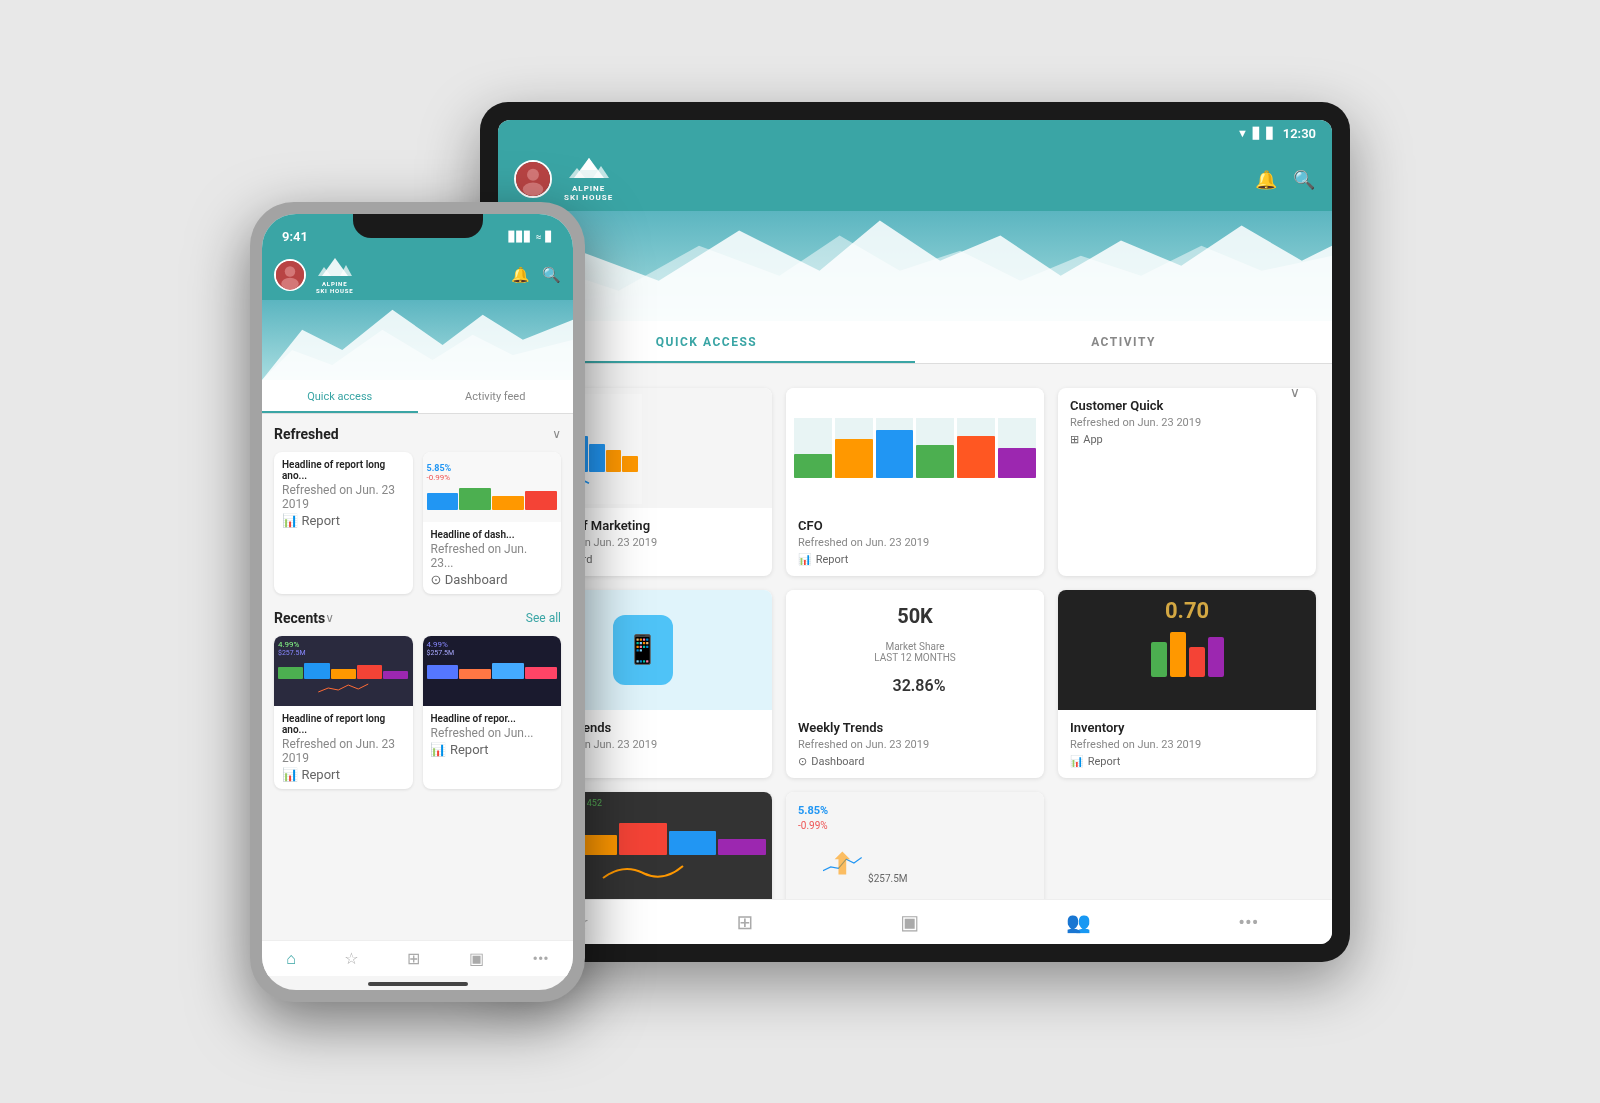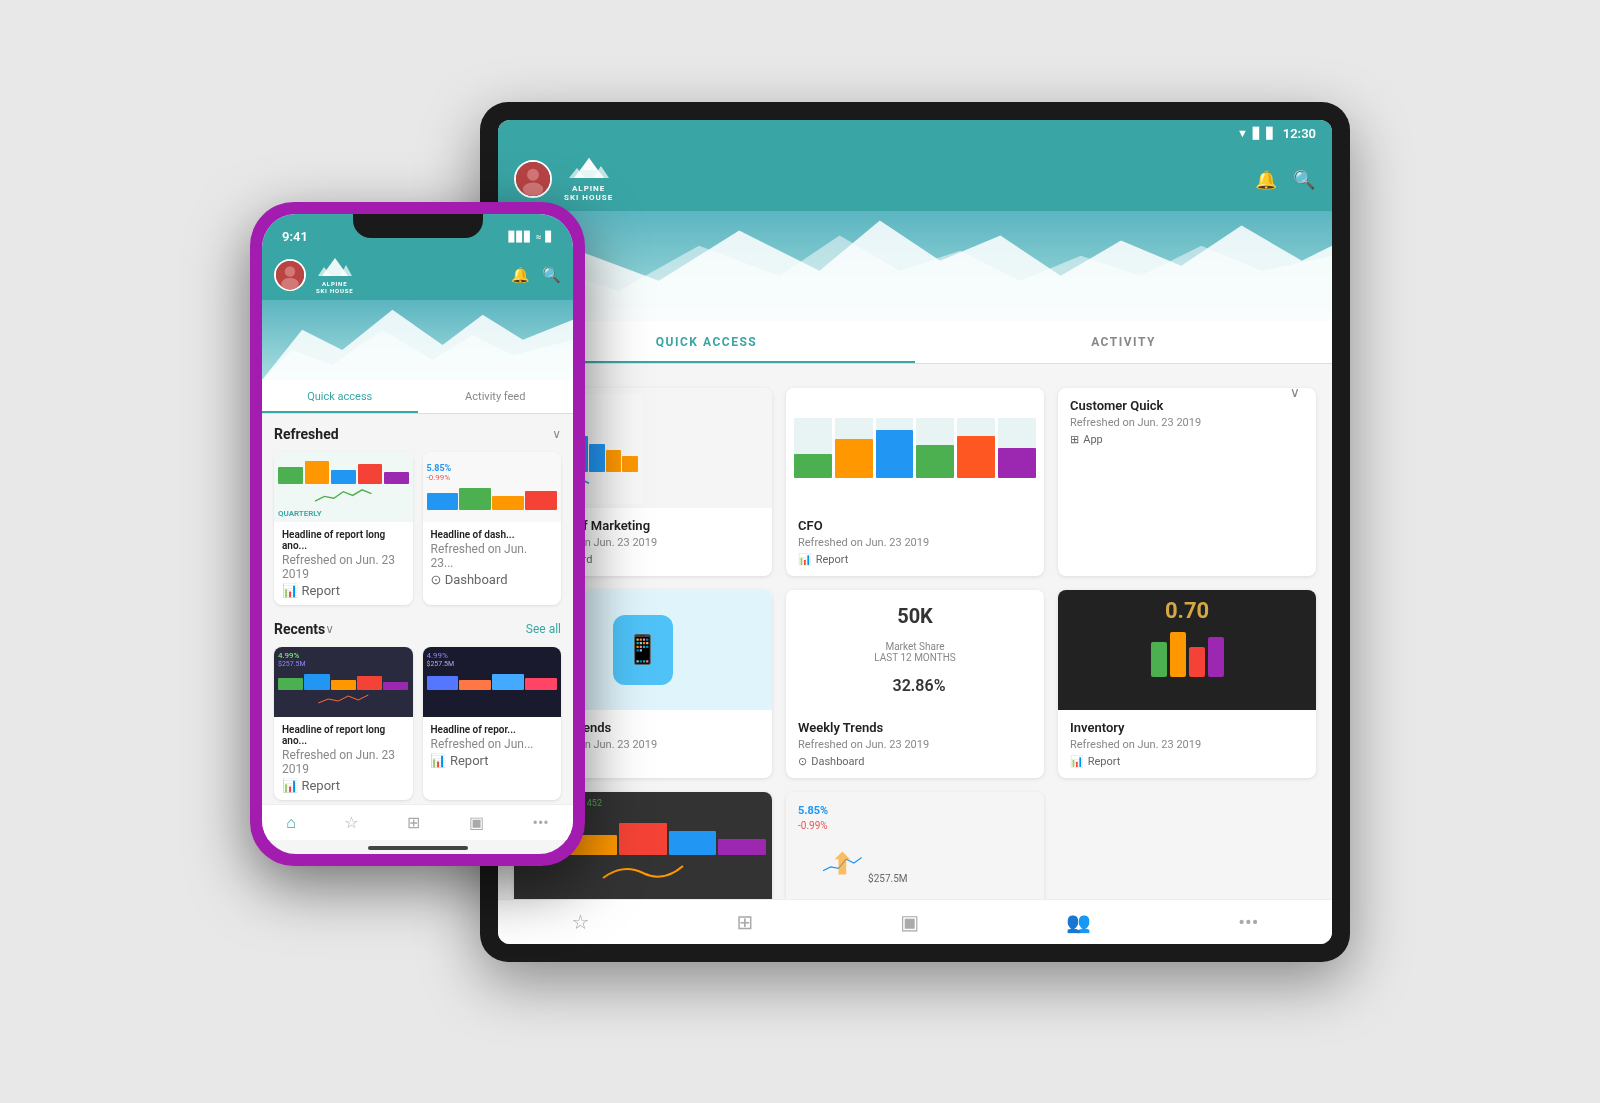--- a/index.html
+++ b/index.html
@@ -216,22 +216,22 @@
       justify-content: flex-end;
       padding: 6px 0;
     }
 
     
     .phone {
       position: absolute;
       left: 0;
       top: 100px;
       width: 335px;
-      height: 664px;
-      background: #a21caf;
+      height: 800px;
+      background: #a3a3a3;
       border-radius: 44px;
       padding: 12px;
       box-shadow: 0 20px 60px rgba(0,0,0,0.5);
       z-index: 10;
     }
     .phone-notch-area {
       position: absolute;
       top: 12px;
       left: 50%;
       transform: translateX(-50%);
@@ -890,35 +890,20 @@
 
       <div class="phone-content">
 
         <div class="phone-section-header">
           <span class="phone-section-title">Refreshed</span>
           <span class="phone-section-toggle">∨</span>
         </div>
         <div class="phone-cards-row">
 
           <div class="phone-card">
-            <div class="phone-card-thumb">
-              <div class="phone-report-thumb">
-                <div style="display:flex;gap:2px;align-items:flex-end;height:30px;">
-                  <div style="flex:1;background:#4CAF50;height:60%;border-radius:1px;"></div>
-                  <div style="flex:1;background:#FF9800;height:80%;border-radius:1px;"></div>
-                  <div style="flex:1;background:#2196F3;height:50%;border-radius:1px;"></div>
-                  <div style="flex:1;background:#F44336;height:70%;border-radius:1px;"></div>
-                  <div style="flex:1;background:#9C27B0;height:40%;border-radius:1px;"></div>
-                </div>
-                <svg viewBox="0 0 60 20" width="100%" height="20">
-                  <polyline points="0,15 10,10 20,12 30,5 40,9 50,3 60,7" fill="none" stroke="#4CAF50" stroke-width="1.5"></polyline>
-                </svg>
-                <div style="font-size:8px;color:#3aa5a5;font-weight:600;">QUARTERLY</div>
-              </div>
-            </div>
             <div class="phone-card-body">
               <div class="phone-card-title">Headline of report long ano...</div>
               <div class="phone-card-subtitle">Refreshed on Jun. 23 2019</div>
               <div class="phone-card-type">
                 <span>📊</span>
                 <span>Report</span>
               </div>
             </div>
           </div>
 

